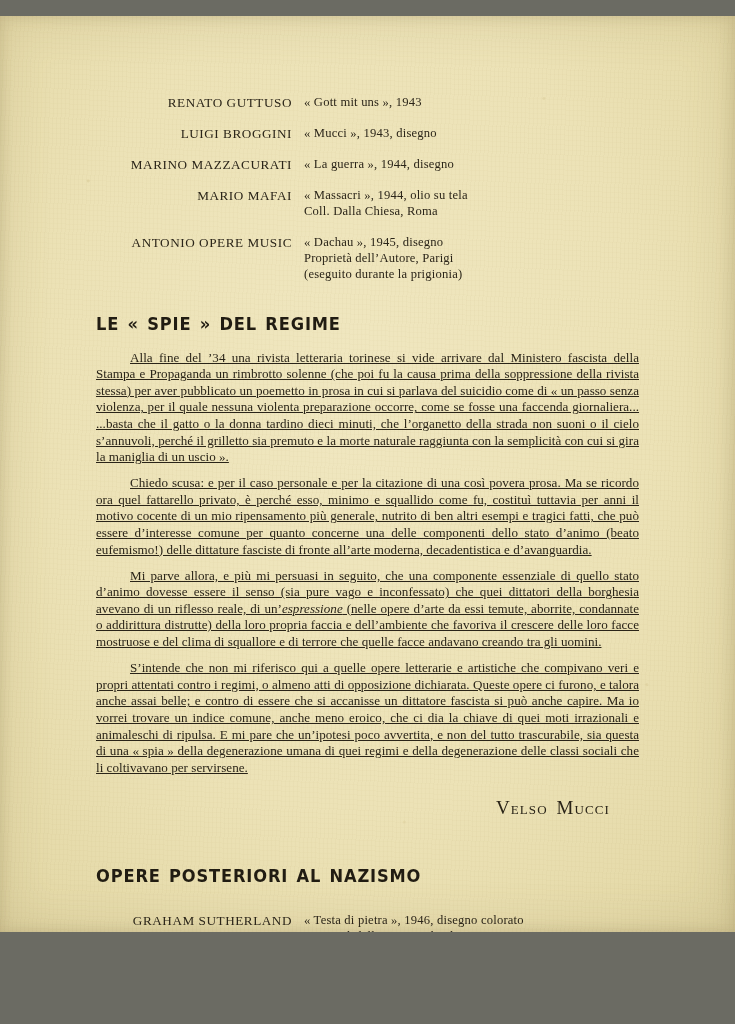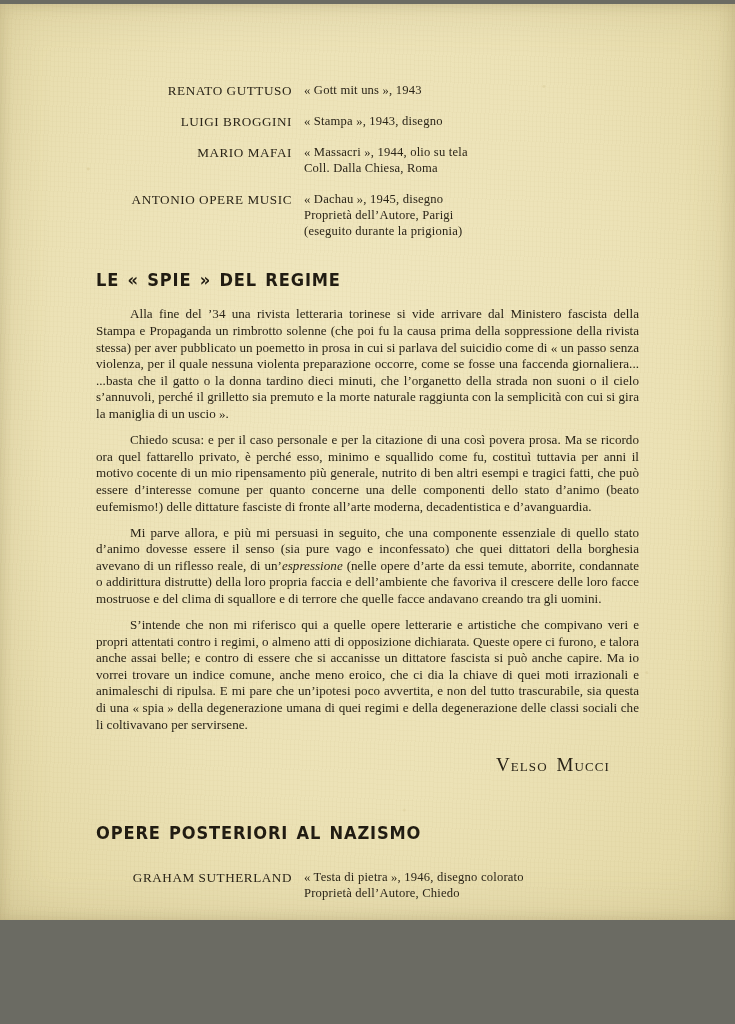--- a/index.html
+++ b/index.html
@@ -8,21 +8,21 @@
     padding: 0;
     background: #6b6b63;
   }
   body {
     font-family: "Liberation Serif", "DejaVu Serif", serif;
   }
   .page {
     position: relative;
     width: 735px;
     height: 916px;
-    margin: 4px auto;
+    margin: 16px auto;
     overflow: hidden;
     background:
       radial-gradient(ellipse at 48% 42%, #f0e7c0 0%, #ece2b6 55%, #e5daa9 85%, #ddd2a0 100%);
     color: #2a2418;
     box-sizing: border-box;
   }
   
   .page::before {
     content: "";
     position: absolute;
@@ -96,21 +96,21 @@
     word-spacing: 2px;
     margin: 0;
     color: #211c12;
     transform: scaleX(.93);
     transform-origin: left center;
   }
   #heading-regime { margin-top: 16px; }
   #heading-nazismo { margin-top: 47px; }
 
   
-  .prose { margin-top: 16px; }
+  .prose { margin-top: 16px; text-decoration: underline; }
   .prose p {
     margin: 0 0 9.5px 0;
     text-align: justify;
     text-indent: 34px;
     font-size: 13.1px;
     line-height: 16.6px;
     letter-spacing: .02px;
     color: #2a2418;
     -webkit-hyphens: none;
     hyphens: none;
@@ -138,21 +138,27 @@
       <tbody>
         <tr>
           <td class="credit-name">RENATO GUTTUSO</td>
           <td class="credit-desc">
             <span class="ln">« Gott mit uns », 1943</span>
           </td>
         </tr>
         <tr>
           <td class="credit-name">LUIGI BROGGINI</td>
           <td class="credit-desc">
-            <span class="ln">« Stampa », 1943, disegno</span>
+            <span class="ln">« Mucci », 1943, disegno</span>
+          </td>
+        </tr>
+        <tr>
+          <td class="credit-name">MARINO MAZZACURATI</td>
+          <td class="credit-desc">
+            <span class="ln">« La guerra », 1944, disegno</span>
           </td>
         </tr>
         <tr>
           <td class="credit-name">MARIO MAFAI</td>
           <td class="credit-desc">
             <span class="ln">« Massacri », 1944, olio su tela</span>
             <span class="ln">Coll. Dalla Chiesa, Roma</span>
           </td>
         </tr>
         <tr>

